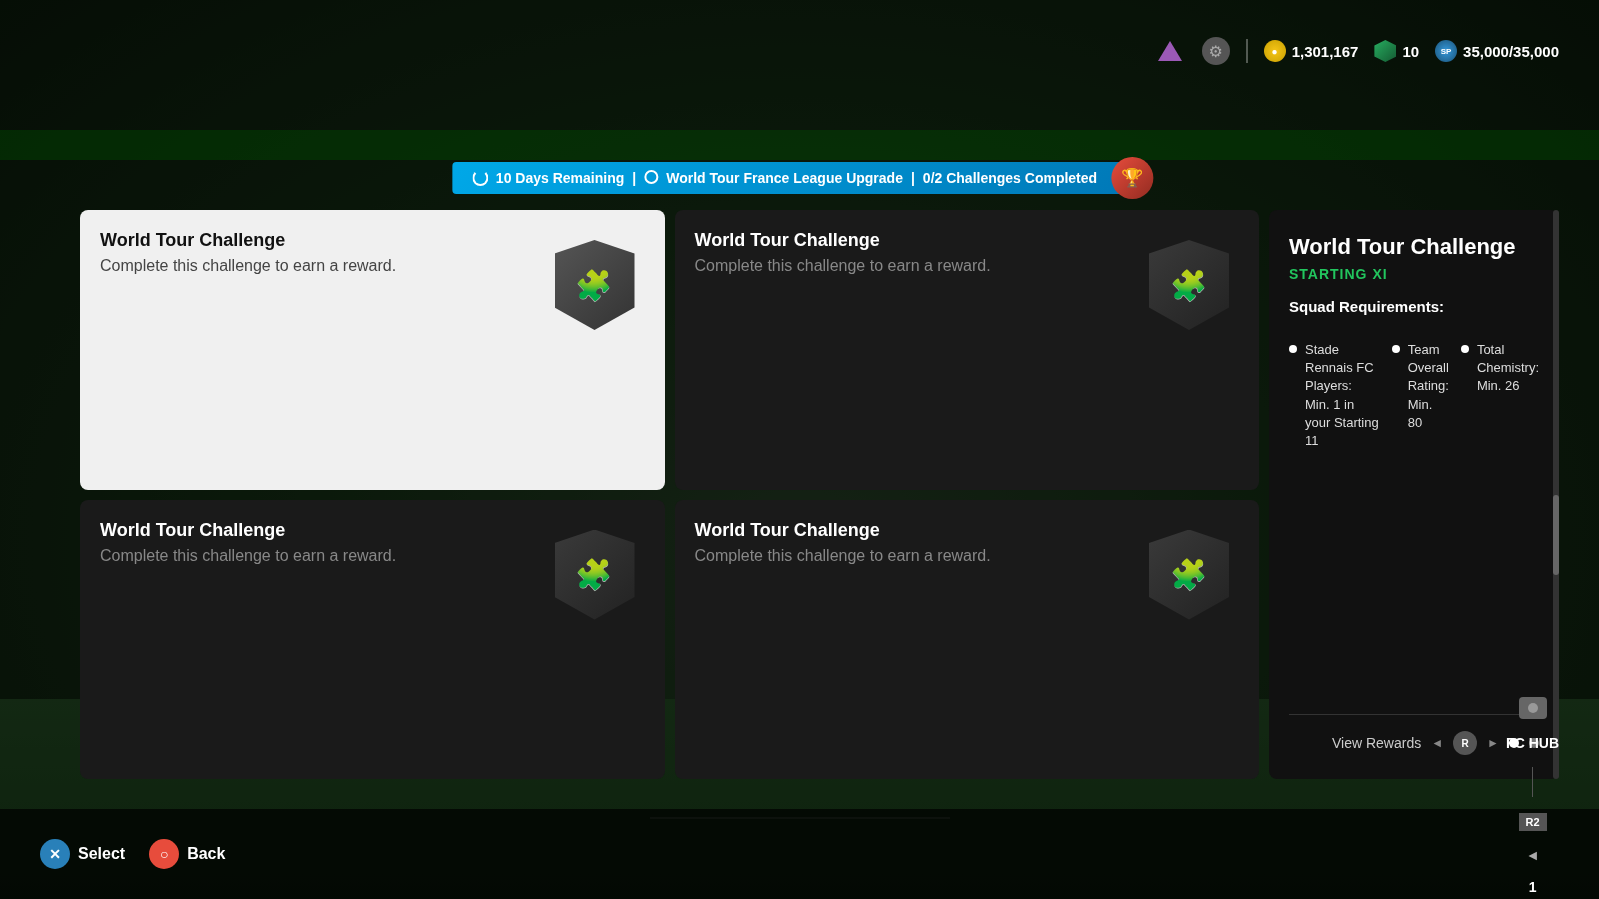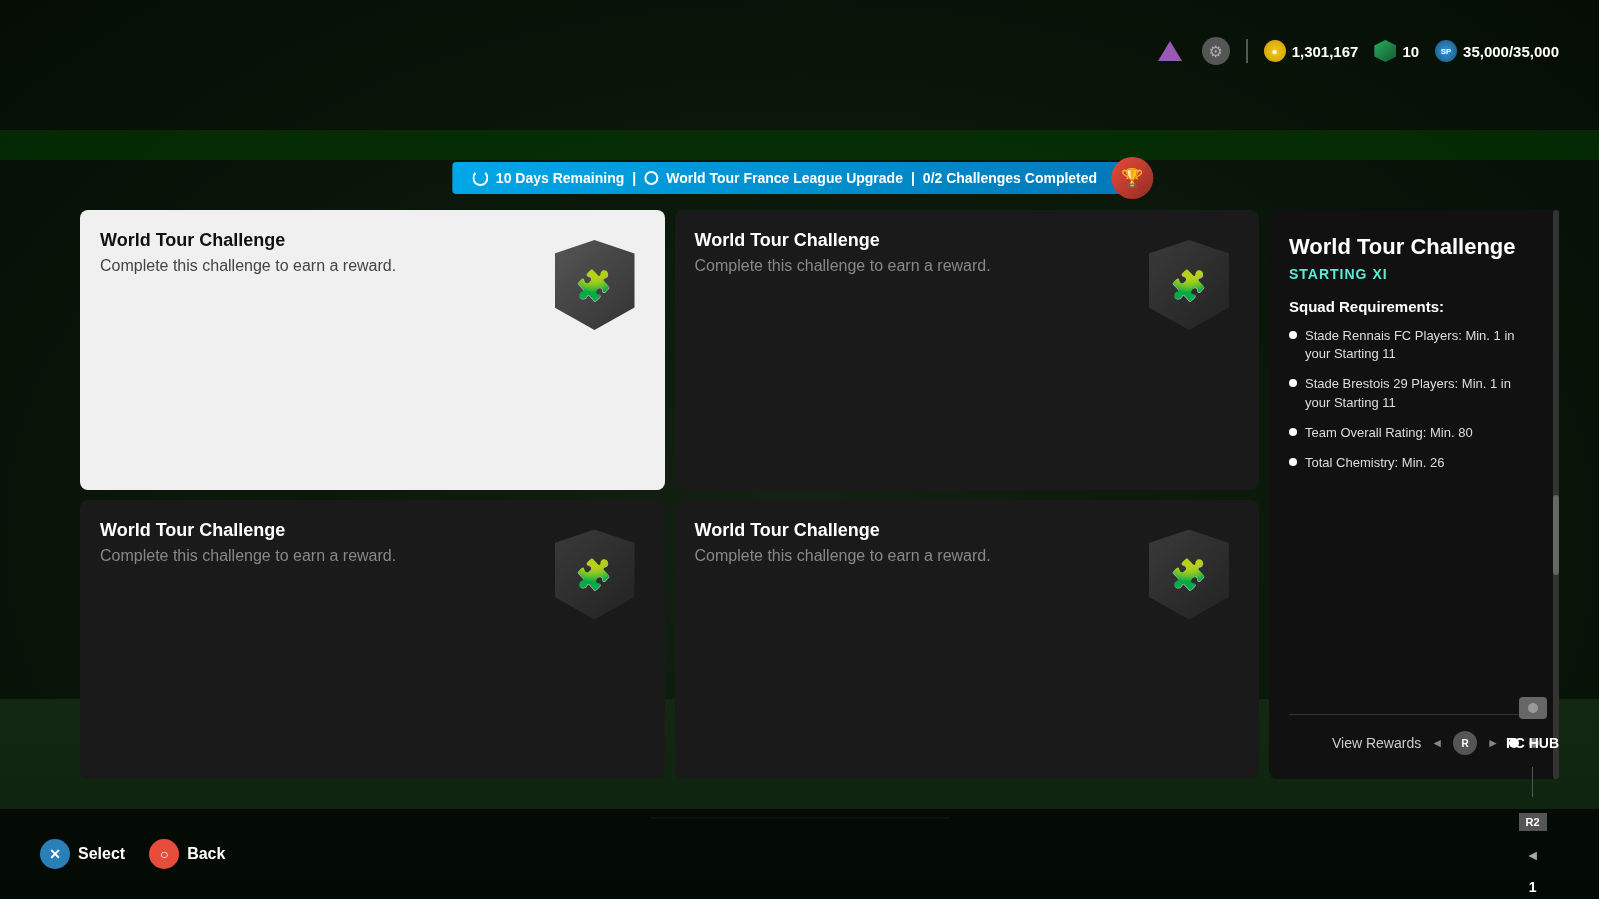--- a/index.html
+++ b/index.html
@@ -144,21 +144,21 @@
       transform: translateX(-50%);
       background: linear-gradient(135deg, #00a8e8, #0077b6);
       color: #fff;
       font-size: 14px;
       font-weight: bold;
       padding: 8px 50px 8px 20px;
       border-radius: 4px;
       white-space: nowrap;
       z-index: 10;
       display: flex;
-      align-items: center;
+      align-items: flex-start;
       gap: 8px;
     }
     .challenge-banner-icon {
       width: 16px;
       height: 16px;
       border: 2px solid #fff;
       border-radius: 50%;
       border-top-color: transparent;
       animation: spin 2s linear infinite;
     }
@@ -280,37 +280,38 @@
     }
     .right-panel-title {
       font-size: 22px;
       font-weight: bold;
       color: #fff;
       margin-bottom: 6px;
     }
     .right-panel-subtitle {
       font-size: 14px;
       font-weight: bold;
-      color: #5eead4;
+      color: #22c55e;
       margin-bottom: 16px;
       text-transform: uppercase;
       letter-spacing: 1px;
     }
     .squad-requirements-title {
       font-size: 15px;
       font-weight: bold;
       color: #fff;
       margin-bottom: 12px;
     }
     .req-list {
       list-style: none;
       padding: 0;
       display: flex;
-      flex-direction: column;
+      flex-direction: row;
       gap: 12px;
+      margin-top: 14px;
     }
     .req-item {
       display: flex;
       align-items: flex-start;
       gap: 8px;
       font-size: 13px;
       color: #ddd;
       line-height: 1.4;
     }
     .req-bullet {
@@ -575,24 +576,20 @@
     <div class="right-panel-title">World Tour Challenge</div>
     <div class="right-panel-subtitle">STARTING XI</div>
     <div class="squad-requirements-title">Squad Requirements:</div>
     <ul class="req-list">
       <li class="req-item">
         <div class="req-bullet"></div>
         <span>Stade Rennais FC Players: Min. 1 in your Starting 11</span>
       </li>
       <li class="req-item">
         <div class="req-bullet"></div>
-        <span>Stade Brestois 29 Players: Min. 1 in your Starting 11</span>
-      </li>
-      <li class="req-item">
-        <div class="req-bullet"></div>
         <span>Team Overall Rating: Min. 80</span>
       </li>
       <li class="req-item">
         <div class="req-bullet"></div>
         <span>Total Chemistry: Min. 26</span>
       </li>
     </ul>
 
     <div class="scroll-bar">
       <div class="scroll-thumb"></div>

